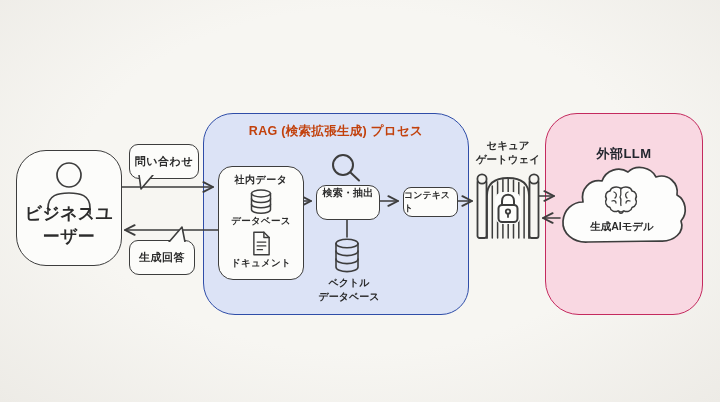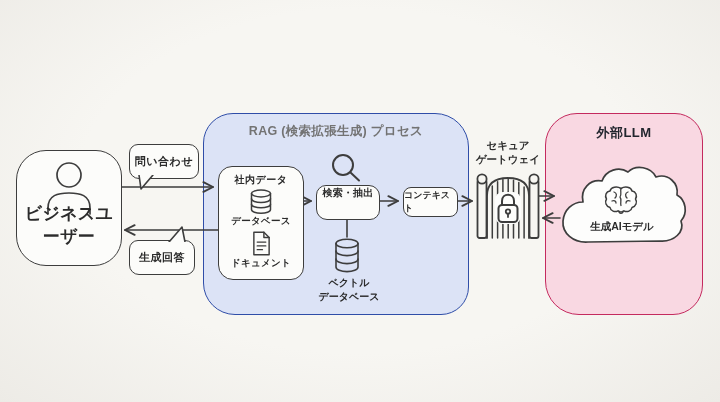--- a/index.html
+++ b/index.html
@@ -33,21 +33,21 @@
   }
   .bubble-inquiry{left:129px;top:144px;width:68px;height:33px;}
   .bubble-answer{left:129px;top:240px;width:64px;height:33px;}
   .tail{z-index:3;}
 
   .rag-box{
     left:203px;top:113px;width:264px;height:200px;
     background:#dce3f6;border:1.7px solid #2f4da8;
     border-radius:30px 34px 28px 32px;z-index:0;
   }
-  .rag-title{padding-top:9px;text-align:center;font-size:12.5px;font-weight:700;color:#737373;letter-spacing:.3px;}
+  .rag-title{padding-top:9px;text-align:center;font-size:12.5px;font-weight:700;color:#c2410c;letter-spacing:.3px;}
 
   .panel{
     background:#fcfcfa;border:1.5px solid #3d3d3d;z-index:2;
   }
   .internal-data-box{
     left:218px;top:166px;width:84px;height:112px;
     border-radius:14px 16px 13px 15px;
     display:flex;flex-direction:column;align-items:center;
   }
   .idb-title{margin-top:6px;font-size:10px;font-weight:700;letter-spacing:.5px;}
@@ -67,21 +67,21 @@
     font-size:10px;line-height:13.5px;font-weight:600;z-index:2;}
 
   .gateway-label{left:456px;top:139px;width:104px;text-align:center;
     font-size:10.5px;line-height:13.5px;font-weight:600;z-index:2;}
 
   .llm-box{
     left:545px;top:113px;width:156px;height:200px;
     background:#f9d8e2;border:1.8px solid #c42a5e;
     border-radius:32px 28px 30px 34px;z-index:0;
   }
-  .llm-title{padding-top:10px;text-align:center;font-size:13px;font-weight:700;color:#22262e;letter-spacing:.5px;}
+  .llm-title{padding-top:31px;text-align:center;font-size:13px;font-weight:700;color:#22262e;letter-spacing:.5px;}
   .model-label{left:570px;top:220px;width:104px;text-align:center;
     font-size:10.5px;font-weight:600;z-index:3;}
 
   .connectors{left:0;top:0;z-index:1;pointer-events:none;}
   .icon-layer{z-index:2;}
 </style>
 </head>
 <body>
 
 <div class="canvas">

